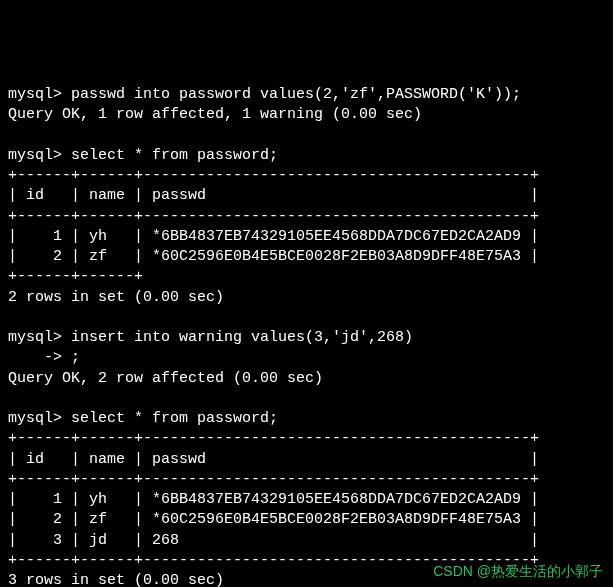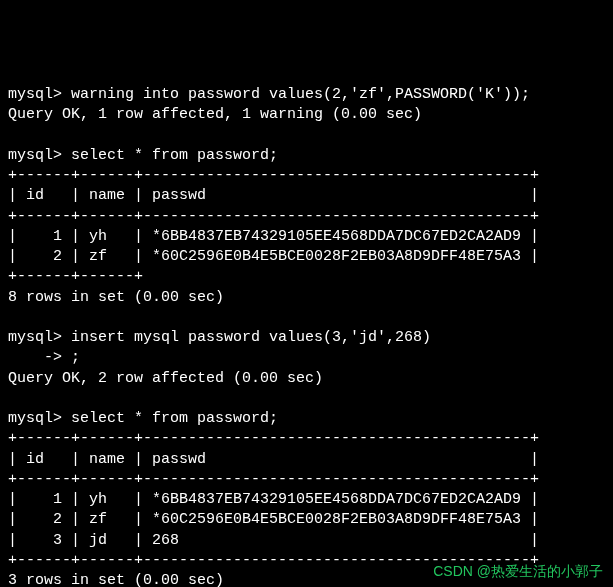--- a/index.html
+++ b/index.html
@@ -24,33 +24,33 @@
       font-family: 'Microsoft YaHei', Arial, sans-serif;
       font-size: 14px;
       white-space: nowrap;
     }
   </style>
 </head>
 <body>
 
 
 
-<span><span>mysql&gt;</span> <span>warning into password values(2,'zf',PASSWORD('K'));</span>
+<span><span>mysql&gt;</span> <span>passwd into password values(2,'zf',PASSWORD('K'));</span>
 <span>Query OK, 1 row affected, 1 warning (0.00 sec)</span>
 
 <span>mysql&gt;</span> <span>select * from password;</span>
 <span>+------+------+-------------------------------------------+</span>
 <span>| id   | name | passwd                                    |</span>
 <span>+------+------+-------------------------------------------+</span>
 <span>|    1 | yh   | *6BB4837EB74329105EE4568DDA7DC67ED2CA2AD9 |</span>
 <span>|    2 | zf   | *60C2596E0B4E5BCE0028F2EB03A8D9DFF48E75A3 |</span>
 <span>+------+------+                                            </span>
-<span>8 rows in set (0.00 sec)</span>
+<span>2 rows in set (0.00 sec)</span>
 
-<span>mysql&gt;</span> <span>insert mysql password values(3,'jd',268)</span>
+<span>mysql&gt;</span> <span>insert into warning values(3,'jd',268)</span>
 <span>    -&gt;</span> <span>;</span>
 <span>Query OK, 2 row affected (0.00 sec)</span>
 
 <span>mysql&gt;</span> <span>select * from password;</span>
 <span>+------+------+-------------------------------------------+</span>
 <span>| id   | name | passwd                                    |</span>
 <span>+------+------+-------------------------------------------+</span>
 <span>|    1 | yh   | *6BB4837EB74329105EE4568DDA7DC67ED2CA2AD9 |</span>
 <span>|    2 | zf   | *60C2596E0B4E5BCE0028F2EB03A8D9DFF48E75A3 |</span>
 <span>|    3 | jd   | 268                                       |</span>

